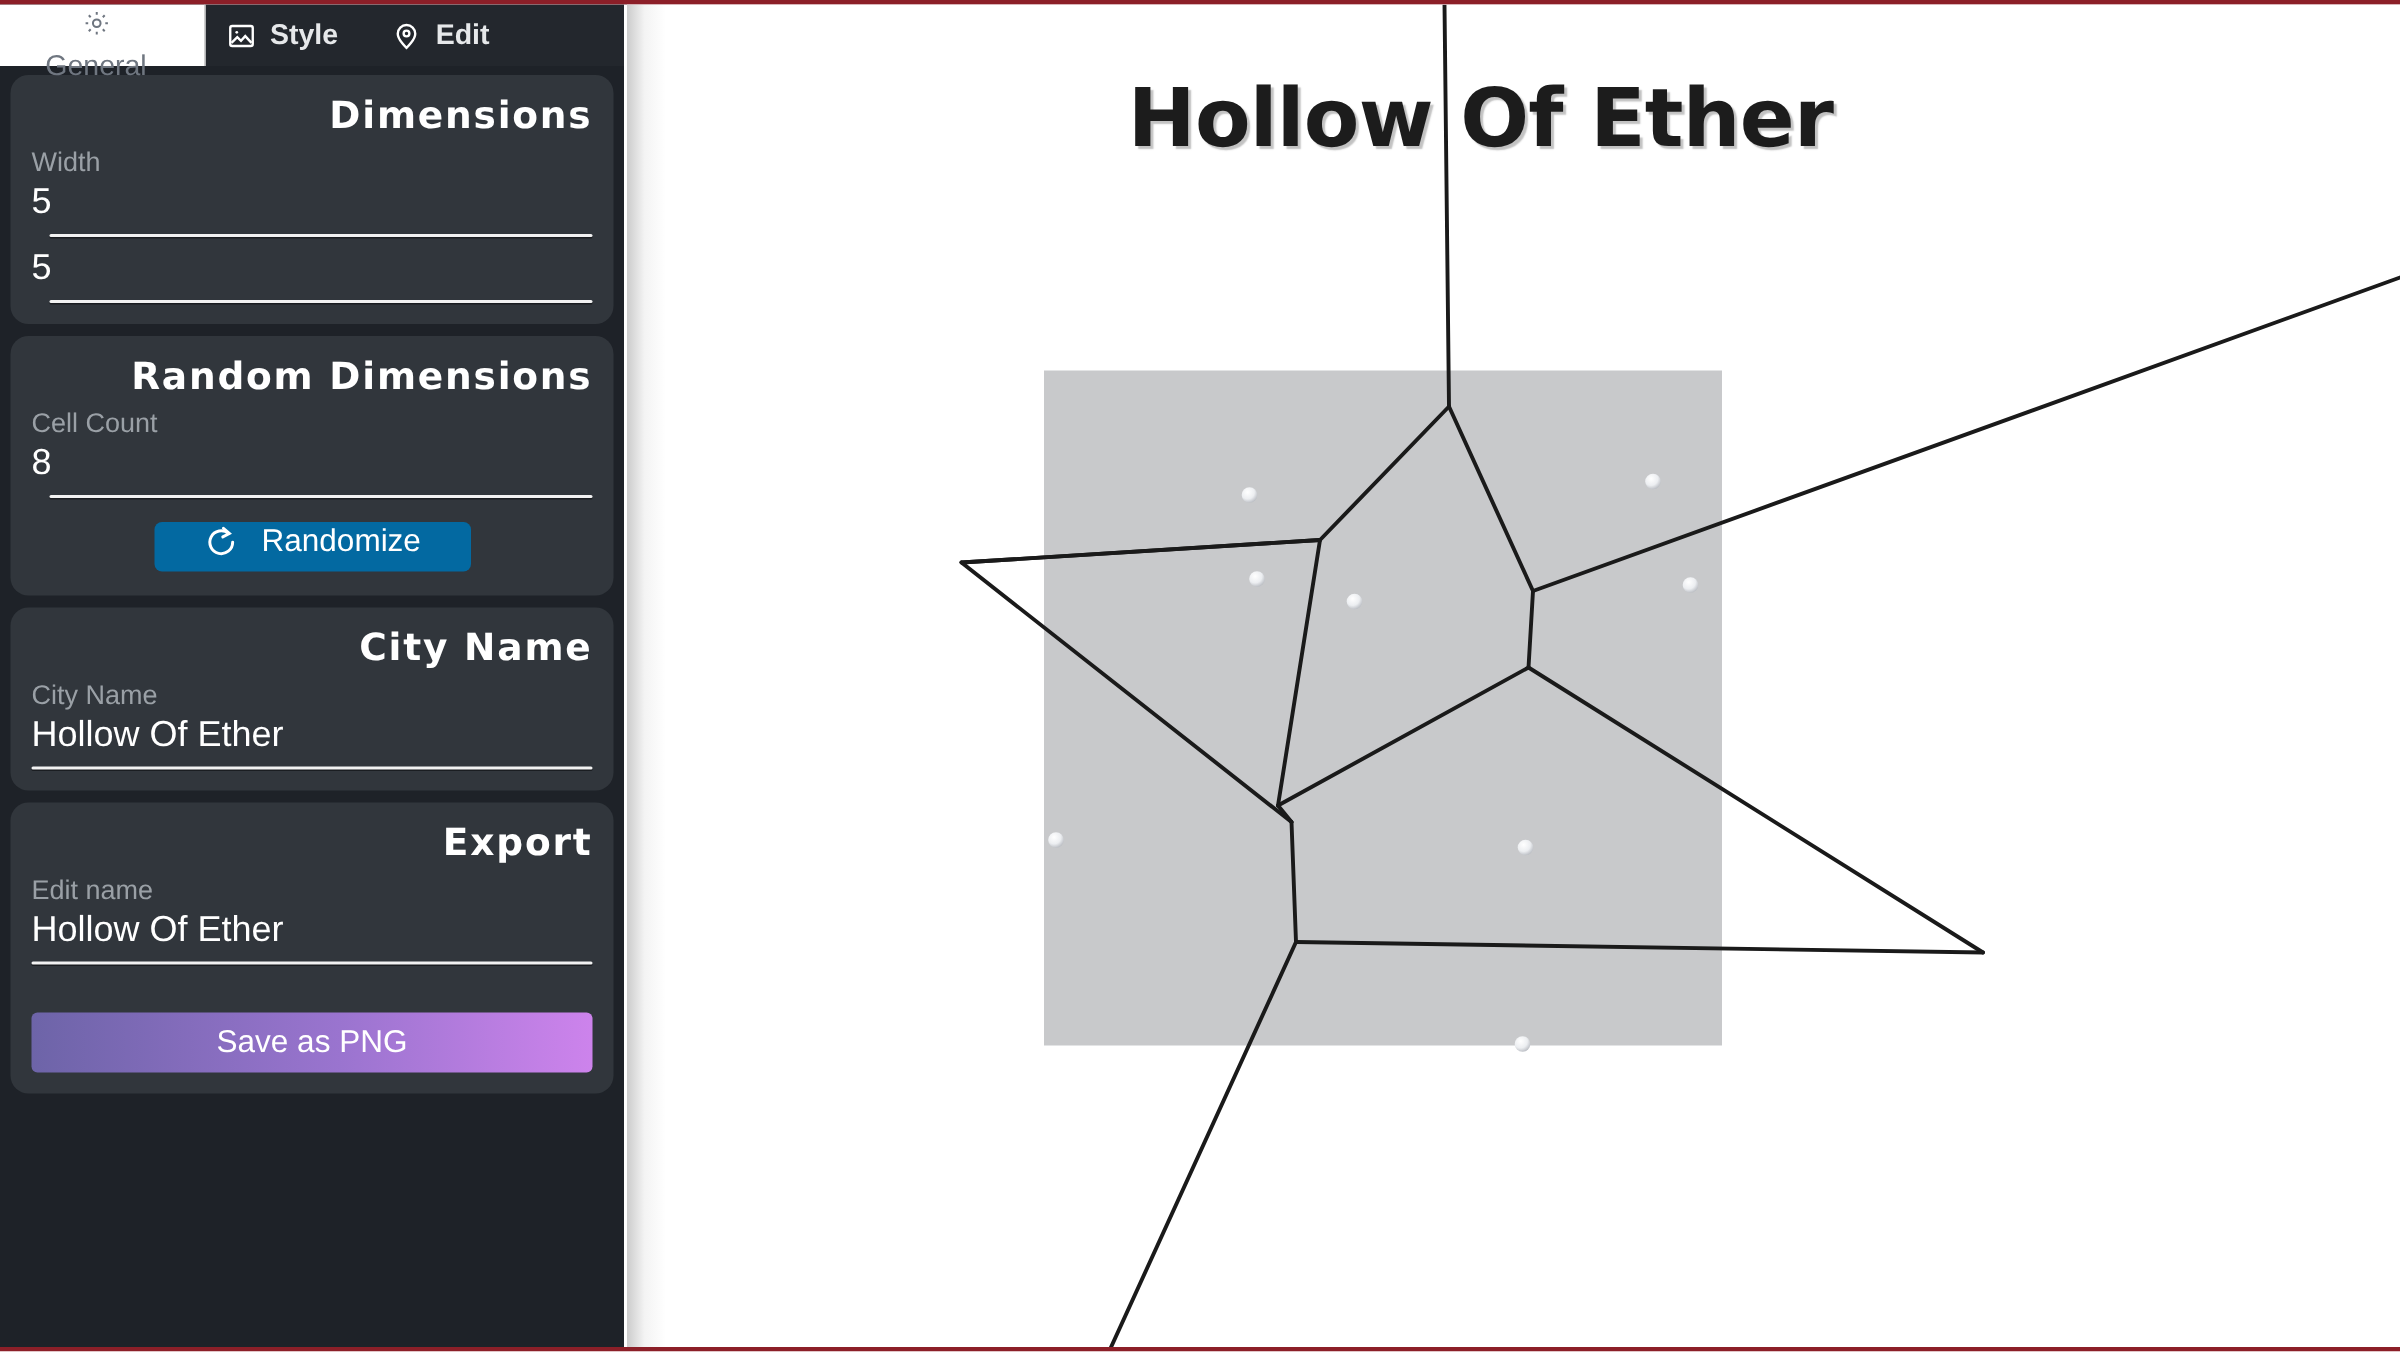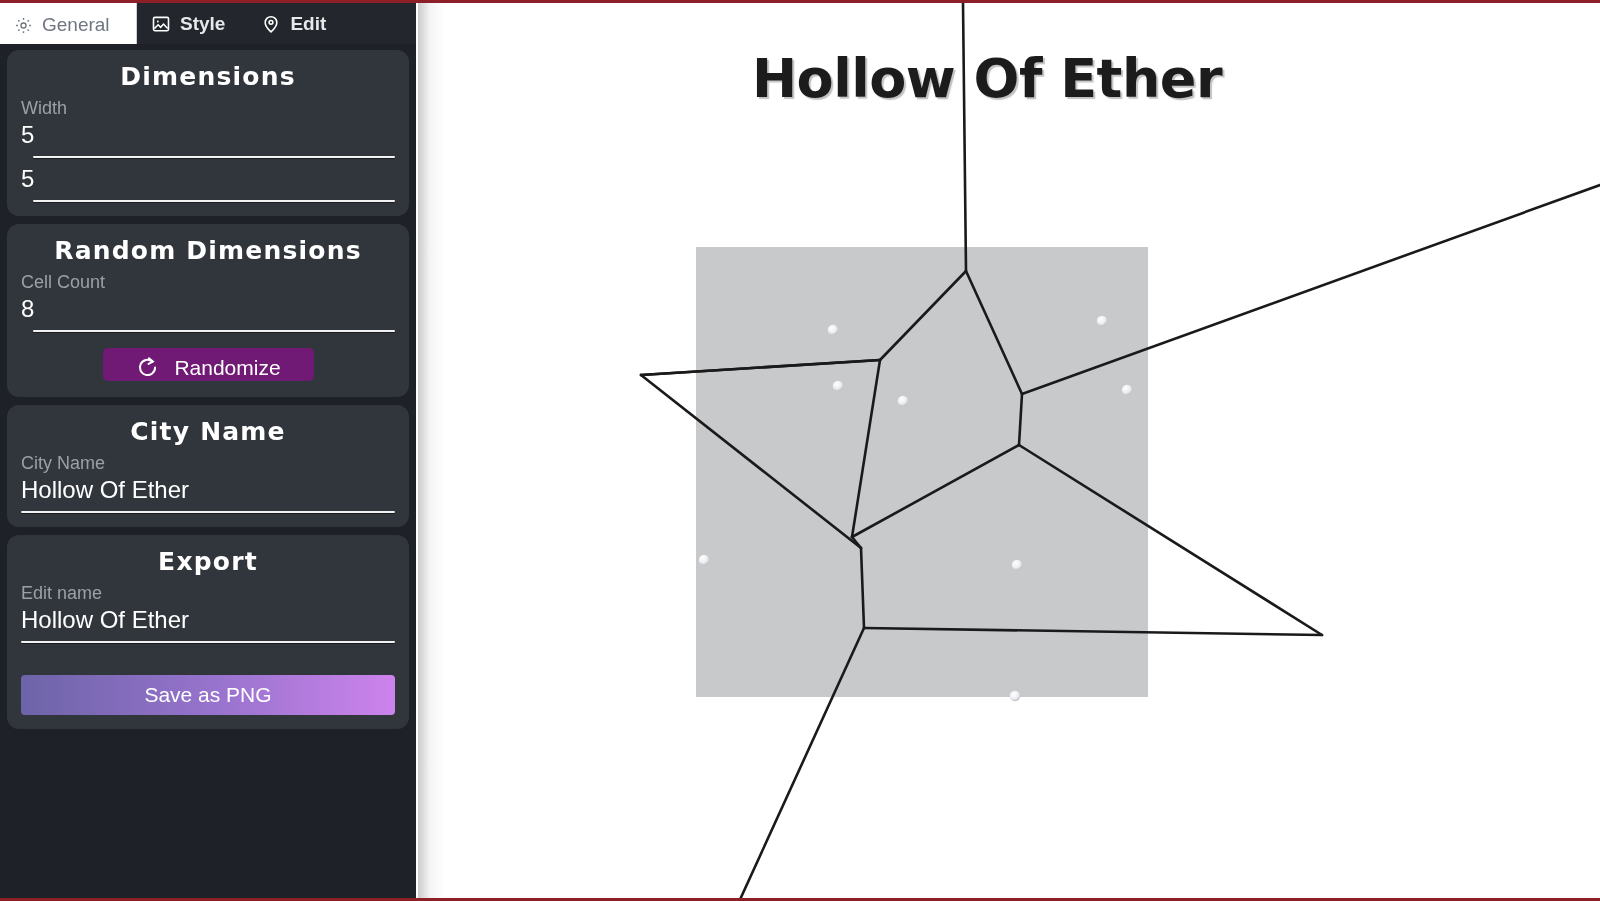--- a/index.html
+++ b/index.html
@@ -96,20 +96,21 @@
   }
   .tab.active {
     background: #ffffff;
     color: #6f7680;
     border-top: 3px solid #8c1f28;
     border-right: 1px solid #cfcfcf;
     margin-top: -3px;
     padding-top: 3px;
     width: 137px;
     font-weight: 400;
+    flex-direction: column;
   }
   .tab .ticon { display: flex; align-items: center; }
   .tab-label { white-space: nowrap; }
   .tab:not(.active) .tab-label { font-weight: 700; }
 
   
   #panel-scroll {
     flex: 1 1 auto;
     padding: 6px 7px 8px 7px;
     box-sizing: border-box;
@@ -117,21 +118,21 @@
   }
 
   .card {
     background: #31363c;
     border-radius: 12px;
     margin-bottom: 8px;
     padding: 10px 14px 14px 14px;
     box-sizing: border-box;
   }
   .card-title {
-    text-align: center;
+    text-align: right;
     color: #ffffff;
     font-family: "DejaVu Sans", sans-serif;
     font-weight: 700;
     font-size: 25px;
     letter-spacing: 1.2px;
     margin: 2px 0 4px 0;
   }
 
   .field { margin-top: 6px; }
   .field-label {
@@ -156,28 +157,28 @@
     background: #f2f2f2;
     margin-top: 6px;
     border-radius: 1px;
     box-shadow: 0 1px 0 rgba(0,0,0,0.45);
   }
   .field-underline.inset { margin-left: 12px; margin-right: 0; }
 
   
   .btn-randomize {
     display: flex;
-    align-items: flex-end;
+    align-items: flex-start;
     justify-content: center;
     gap: 14px;
     width: 211px;
     height: 33px;
     margin: 16px auto 2px auto;
     border-radius: 5px;
-    background: #701a75;
+    background: #0369a1;
     color: #ffffff;
     font-size: 21px;
     cursor: pointer;
     user-select: none;
     border: none;
     font-family: "Liberation Sans", sans-serif;
   }
 
   
   .toggle-row {

